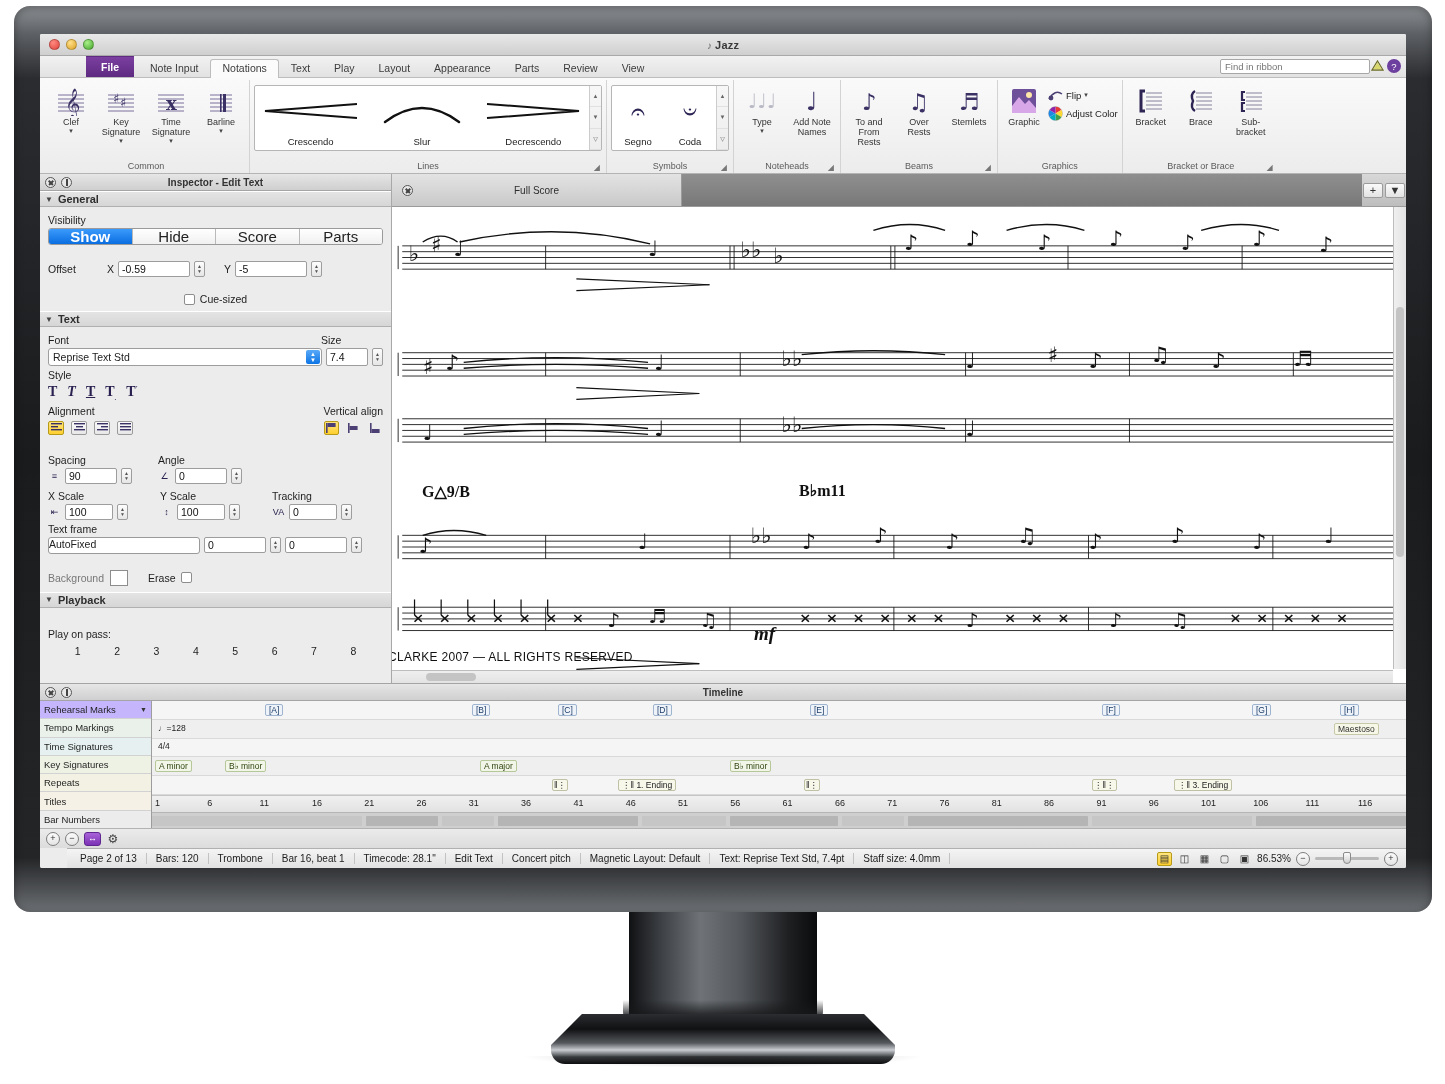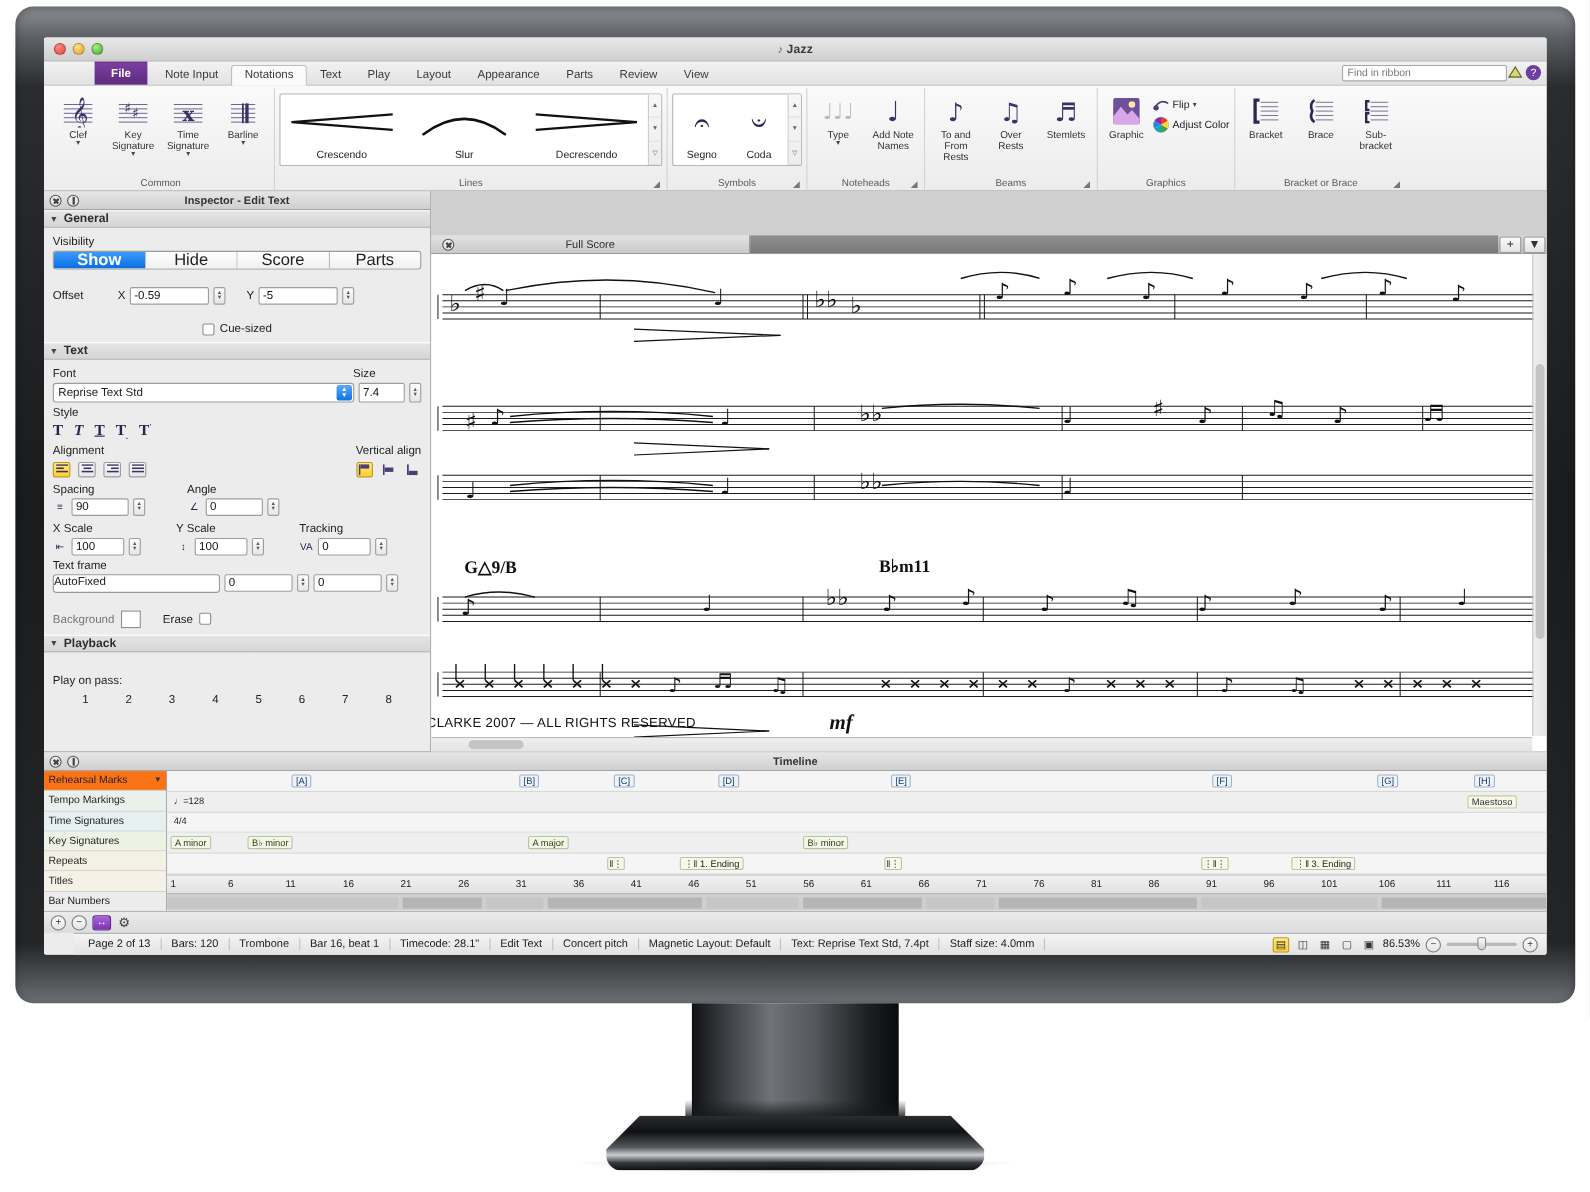--- a/index.html
+++ b/index.html
@@ -142,22 +142,22 @@
     border:1px solid transparent;}
   .vabox.on{ background:linear-gradient(180deg,#ffe680,#ffcf2e); border-color:#b79a18;
     border-radius:2px;}
   .miniico { font-size:9px; color:#2a2150; width:13px; text-align:center;}
   .passrow { display:flex; padding:3px 10px 0; }
   .passrow > div { flex:1; text-align:center; font-size:10.5px; color:#222;}
 
   
   .scorewrap { flex:1; display:flex; flex-direction:column; min-width:0; position:relative;
     background:#cfcfcf;}
-  .score-tabbar { height:17px; background:linear-gradient(180deg,#d8d8d8,#bdbdbd);
-    border-bottom:1px solid #9b9b9b; display:flex; align-items:center; position:relative;margin-top:40px;}
+  .score-tabbar { height:33px; background:linear-gradient(180deg,#d8d8d8,#bdbdbd);
+    border-bottom:1px solid #9b9b9b; display:flex; align-items:center; position:relative;}
   .score-tab { width:290px; height:100%; background:linear-gradient(180deg,#e3e3e3,#c9c9c9);
     border-right:1px solid #9b9b9b; display:flex; align-items:center; position:relative;
     font-size:10px; color:#2e2e2e;}
   .score-tab .tt{ position:absolute; left:0; right:0; text-align:center; font-weight:500;}
   .tabrest { flex:1; background:linear-gradient(180deg,#8f8f8f,#787878); height:100%;}
   .tabbtn { width:20px; height:15px; margin:0 1px; border:1px solid #9b9b9b; background:
     linear-gradient(180deg,#fafafa,#e3e3e3); border-radius:2px; display:flex;
     align-items:center; justify-content:center; font-size:11px; color:#333;}
   .paper { flex:1; background:#ffffff; position:relative; overflow:hidden; }
   .vscroll { position:absolute; right:0; top:0; bottom:14px; width:13px;
@@ -710,21 +710,21 @@
                     <svg width="11" height="10">
                       <g fill="#4b3f73">
                         <rect x="0" y="0" width="1.6" height="10"></rect>
                         <rect x="1.6" y="6" width="8" height="4"></rect>
                       </g>
                     </svg>
                   </span>
             </div>
           </div>
 
-          <div style="display:flex;gap:12px;margin-top:2px">
+          <div style="display:flex;gap:0;margin-top:16px">
             <div style="width:110px">
               <div class="lbl">Spacing</div>
               <div class="row" style="margin-top:0">
                 <span class="miniico">≡</span>
                 <span class="fld" style="width:52px">90</span>
                 <span class="stp">
                       <span>▲</span>
                       <span>▼</span>
                     </span>
               </div>
@@ -1041,21 +1041,21 @@
 
     <div class="timeline">
       <div class="panel-head">
         <div class="phbtn x"></div>
         <div class="phbtn d"></div>
         <div class="pt">Timeline</div>
       </div>
 
       <div class="tl-grid">
         <div class="tl-labels">
-          <div class="tl-rowlabel" style="background:#f97316">
+          <div class="tl-rowlabel" style="background:#c4b5fd">
             <span>Rehearsal Marks</span>
             <span class="dd">▼</span>
           </div>
           <div class="tl-rowlabel" style="background:#e9f1ea">
             <span>Tempo Markings</span>
           </div>
           <div class="tl-rowlabel" style="background:#e6f0f0">
             <span>Time Signatures</span>
           </div>
           <div class="tl-rowlabel" style="background:#eef2e4">

